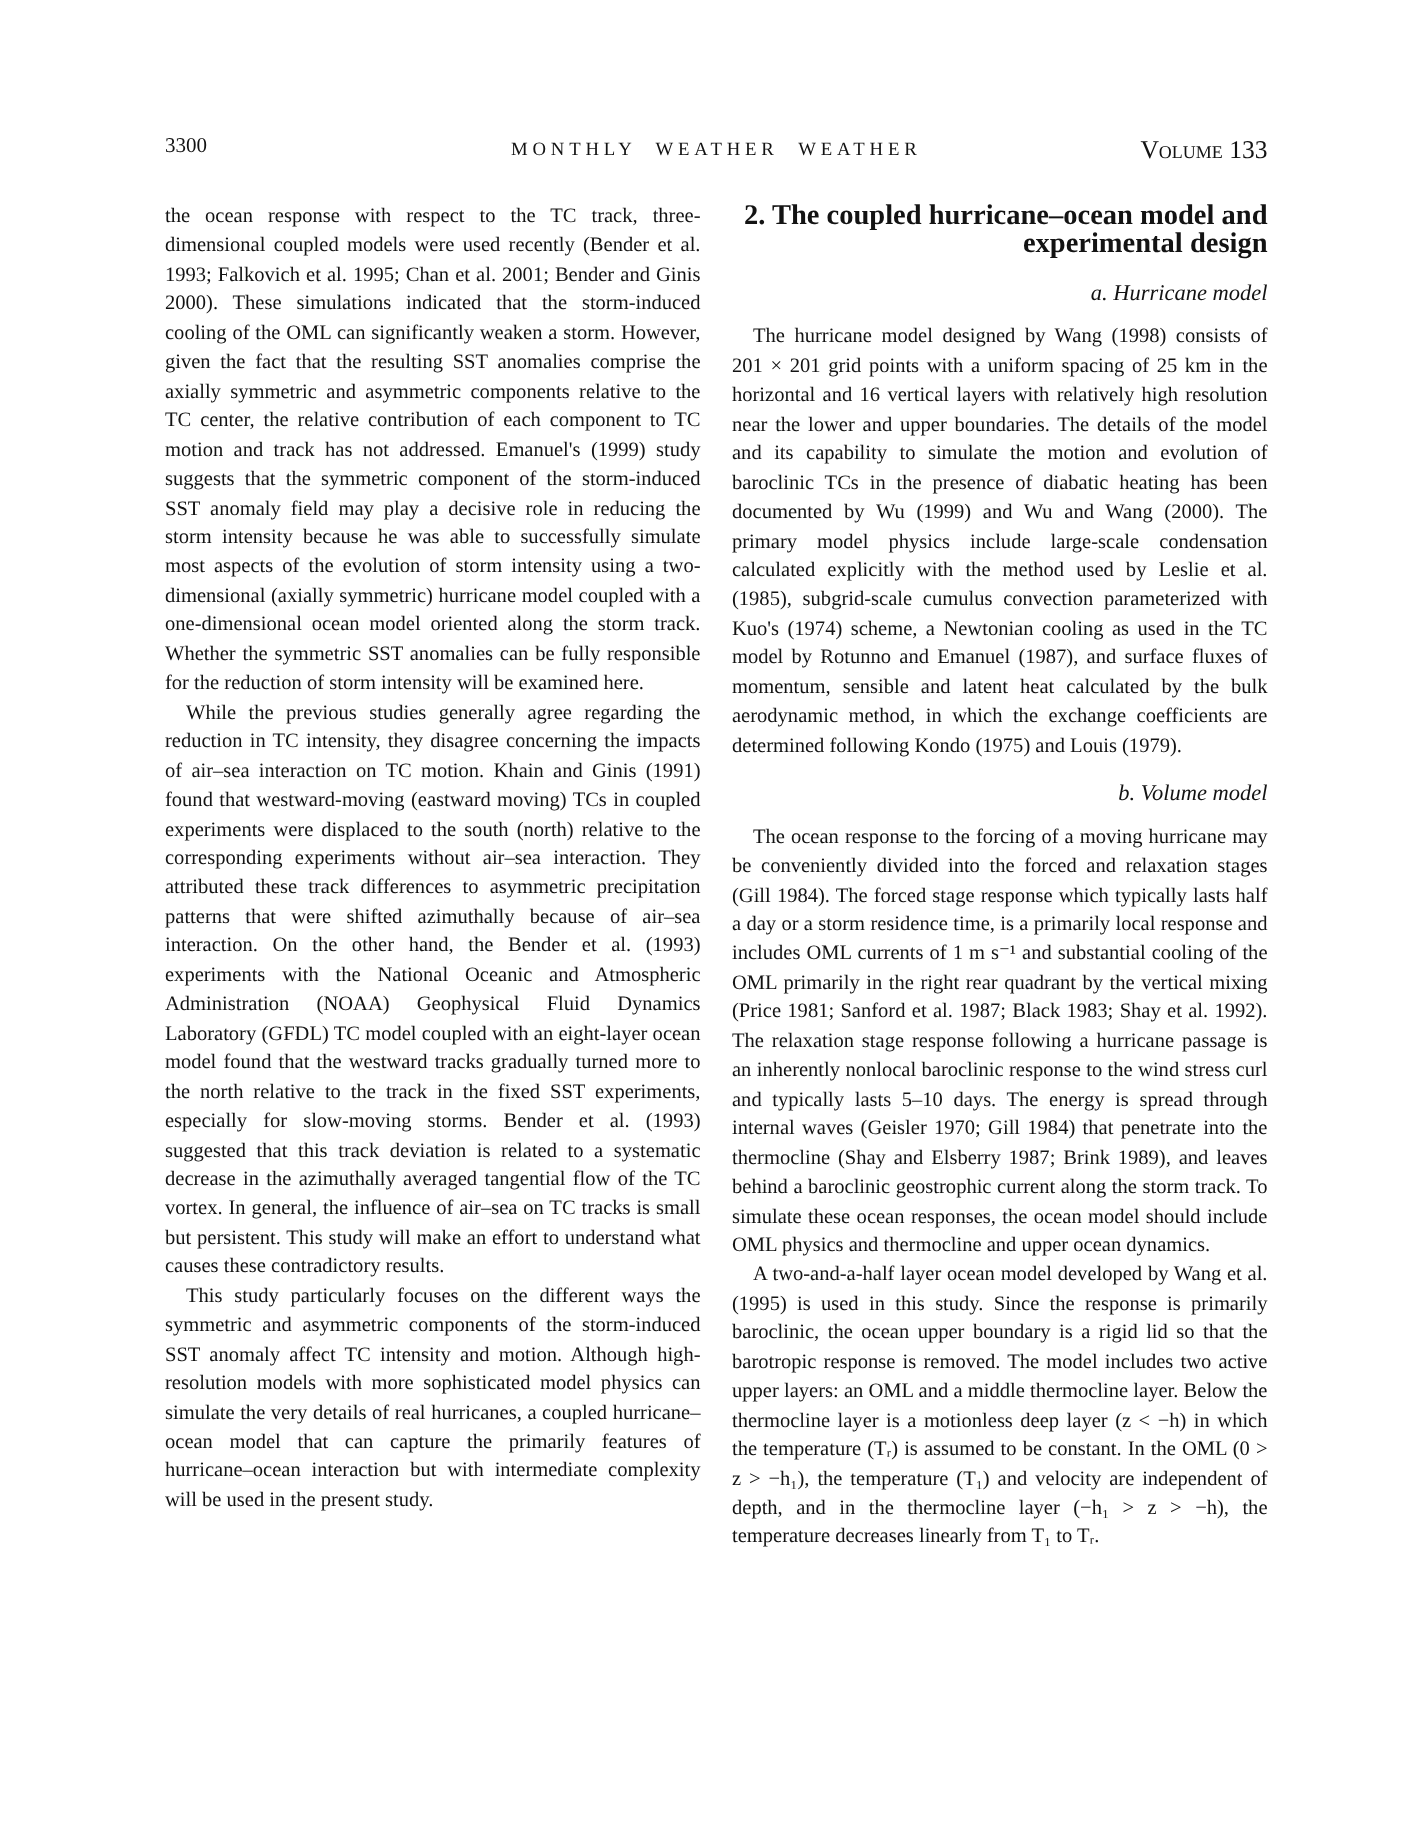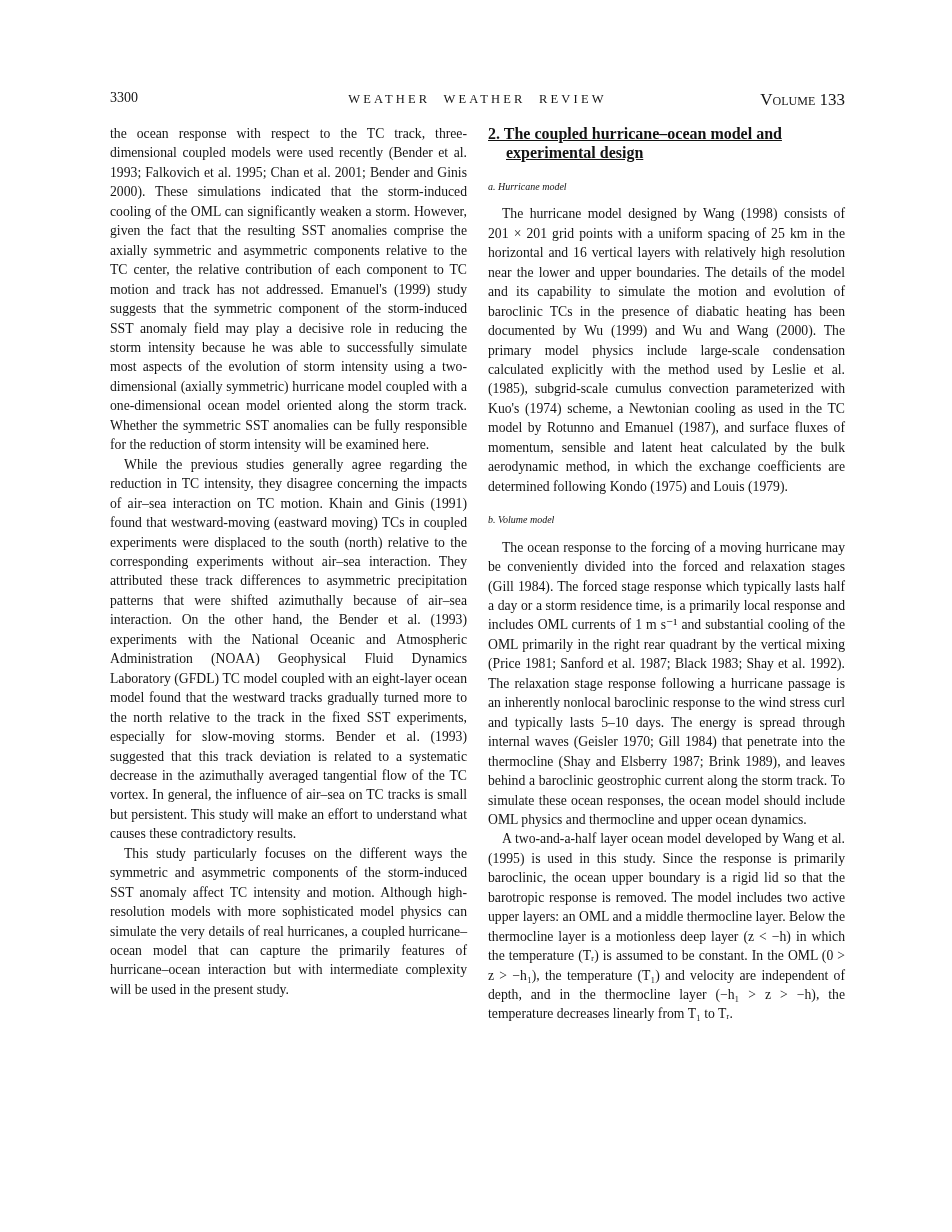--- a/index.html
+++ b/index.html
@@ -48,50 +48,50 @@
   }
   .columns {
     display: flex;
     gap: 21px;
   }
   .col {
     width: 357px;
     font-size: 13.7px;
     line-height: 19.45px;
     text-align: justify;
+    margin-top: 10px;
   }
   .col p { text-indent: 14px; }
   .col p.no-indent { text-indent: 0; }
   .section-heading {
-    font-size: 16px;
+    font-size: 19px;
     font-weight: bold;
     line-height: 19.45px;
     padding-left: 18px;
     text-indent: -18px;
-    text-align: left;
+    text-align: right;
     margin-bottom: 14px;
-    text-decoration: underline;
   }
   .subsection-heading {
-    font-size: 10px;
+    font-size: 15px;
     font-weight: normal;
     font-style: italic;
     line-height: 19.45px;
-    text-align: left;
+    text-align: right;
     margin: 14px 0 8px 0;
   }
 </style>
 </head>
 <body>
 
 <div class="page">
 
   <header class="page-header">
     <span class="page-number">3300</span>
-    <span class="journal-title">WEATHER WEATHER REVIEW</span>
+    <span class="journal-title">MONTHLY WEATHER WEATHER</span>
     <span class="volume">Volume 133</span>
   </header>
 
   <div class="columns">
 
     <div class="col">
       <p class="no-indent">the ocean response with respect to the TC track, three-dimensional coupled models were used recently (Bender et al. 1993; Falkovich et al. 1995; Chan et al. 2001; Bender and Ginis 2000). These simulations indicated that the storm-induced cooling of the OML can significantly weaken a storm. However, given the fact that the resulting SST anomalies comprise the axially symmetric and asymmetric components relative to the TC center, the relative contribution of each component to TC motion and track has not addressed. Emanuel's (1999) study suggests that the symmetric component of the storm-induced SST anomaly field may play a decisive role in reducing the storm intensity because he was able to successfully simulate most aspects of the evolution of storm intensity using a two-dimensional (axially symmetric) hurricane model coupled with a one-dimensional ocean model oriented along the storm track. Whether the symmetric SST anomalies can be fully responsible for the reduction of storm intensity will be examined here.</p>
       <p>While the previous studies generally agree regarding the reduction in TC intensity, they disagree concerning the impacts of air–sea interaction on TC motion. Khain and Ginis (1991) found that westward-moving (eastward moving) TCs in coupled experiments were displaced to the south (north) relative to the corresponding experiments without air–sea interaction. They attributed these track differences to asymmetric precipitation patterns that were shifted azimuthally because of air–sea interaction. On the other hand, the Bender et al. (1993) experiments with the National Oceanic and Atmospheric Administration (NOAA) Geophysical Fluid Dynamics Laboratory (GFDL) TC model coupled with an eight-layer ocean model found that the westward tracks gradually turned more to the north relative to the track in the fixed SST experiments, especially for slow-moving storms. Bender et al. (1993) suggested that this track deviation is related to a systematic decrease in the azimuthally averaged tangential flow of the TC vortex. In general, the influence of air–sea on TC tracks is small but persistent. This study will make an effort to understand what causes these contradictory results.</p>
       <p>This study particularly focuses on the different ways the symmetric and asymmetric components of the storm-induced SST anomaly affect TC intensity and motion. Although high-resolution models with more sophisticated model physics can simulate the very details of real hurricanes, a coupled hurricane–ocean model that can capture the primarily features of hurricane–ocean interaction but with intermediate complexity will be used in the present study.</p>
     </div>

